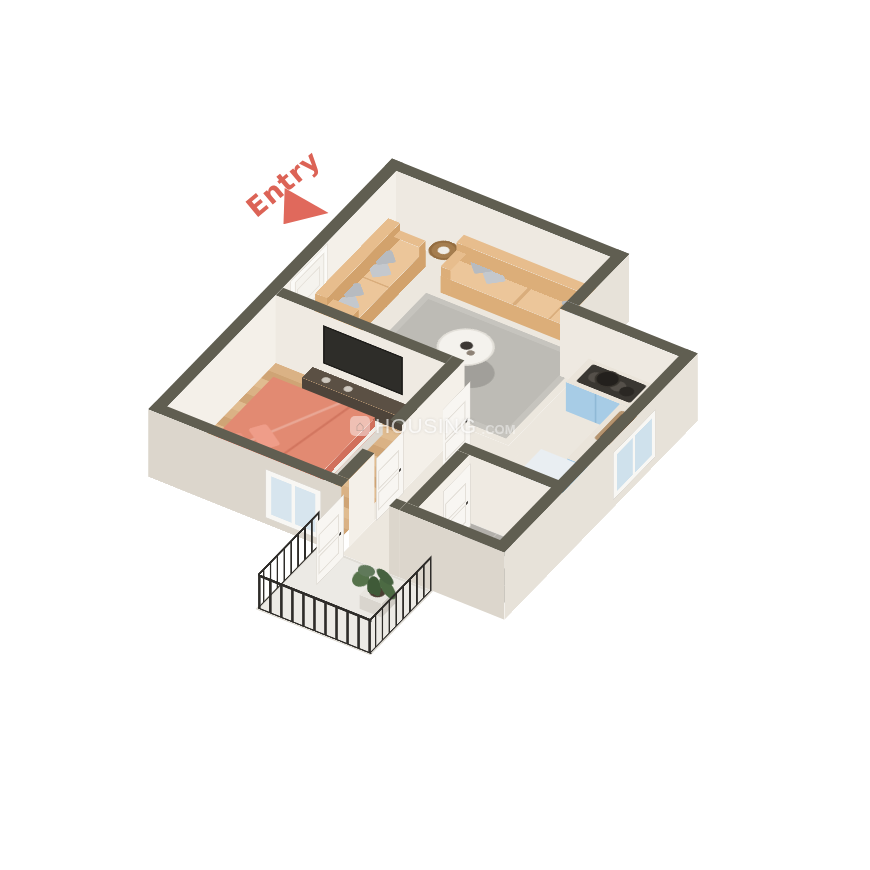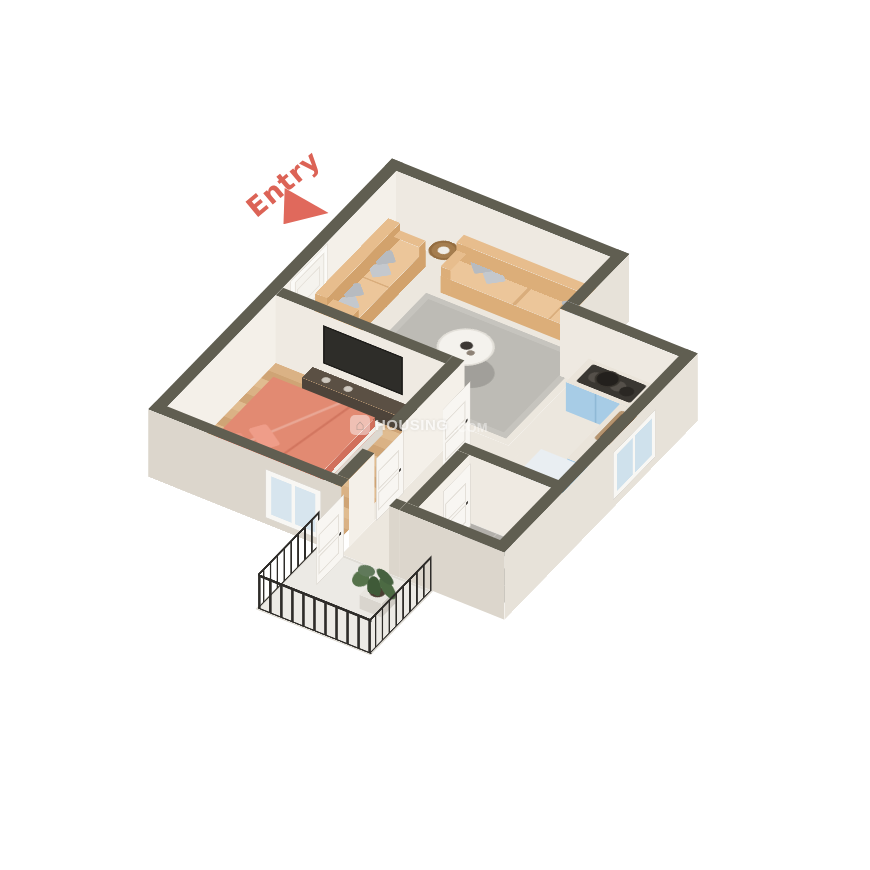--- a/index.html
+++ b/index.html
@@ -33,21 +33,21 @@
   .cream{background:#ece7de;}
   
   #entry-label{position:absolute;left:240px;top:168px;color:#dc6356;font-size:27px;font-weight:bold;
      letter-spacing:1px;transform:rotate(-40deg);z-index:10;font-family:"DejaVu Sans",sans-serif;}
   #entry-arrow{position:absolute;left:281px;top:191px;width:48px;height:36px;background:#e0695c;
      clip-path:polygon(2% 0,100% 52%,10% 100%);transform:rotate(8deg);z-index:10;}
   #watermark{position:absolute;left:350px;top:414px;display:flex;align-items:center;gap:5px;
      z-index:10;opacity:.78;}
   #watermark .wicon{width:20px;height:20px;border-radius:5px;background:rgba(255,255,255,.6);
      color:rgba(150,150,150,.8);font-size:15px;line-height:20px;text-align:center;}
-  #watermark .wname{color:rgba(255,255,255,.85);font-size:15px;font-weight:bold;letter-spacing:.5px;
+  #watermark .wname{color:rgba(255,255,255,.85);font-size:21px;font-weight:normal;letter-spacing:.5px;
      text-shadow:0 0 3px rgba(100,100,100,.25);}
   #watermark .wsuf{color:rgba(255,255,255,.55);font-size:13px;font-weight:bold;margin-top:6px;}
 </style>
 </head>
 <body>
 
 <div id="stage">
   <div id="scene">
 
     <div class="flr cream" style="left:14px;top:14px;width:266px;height:214px;">

